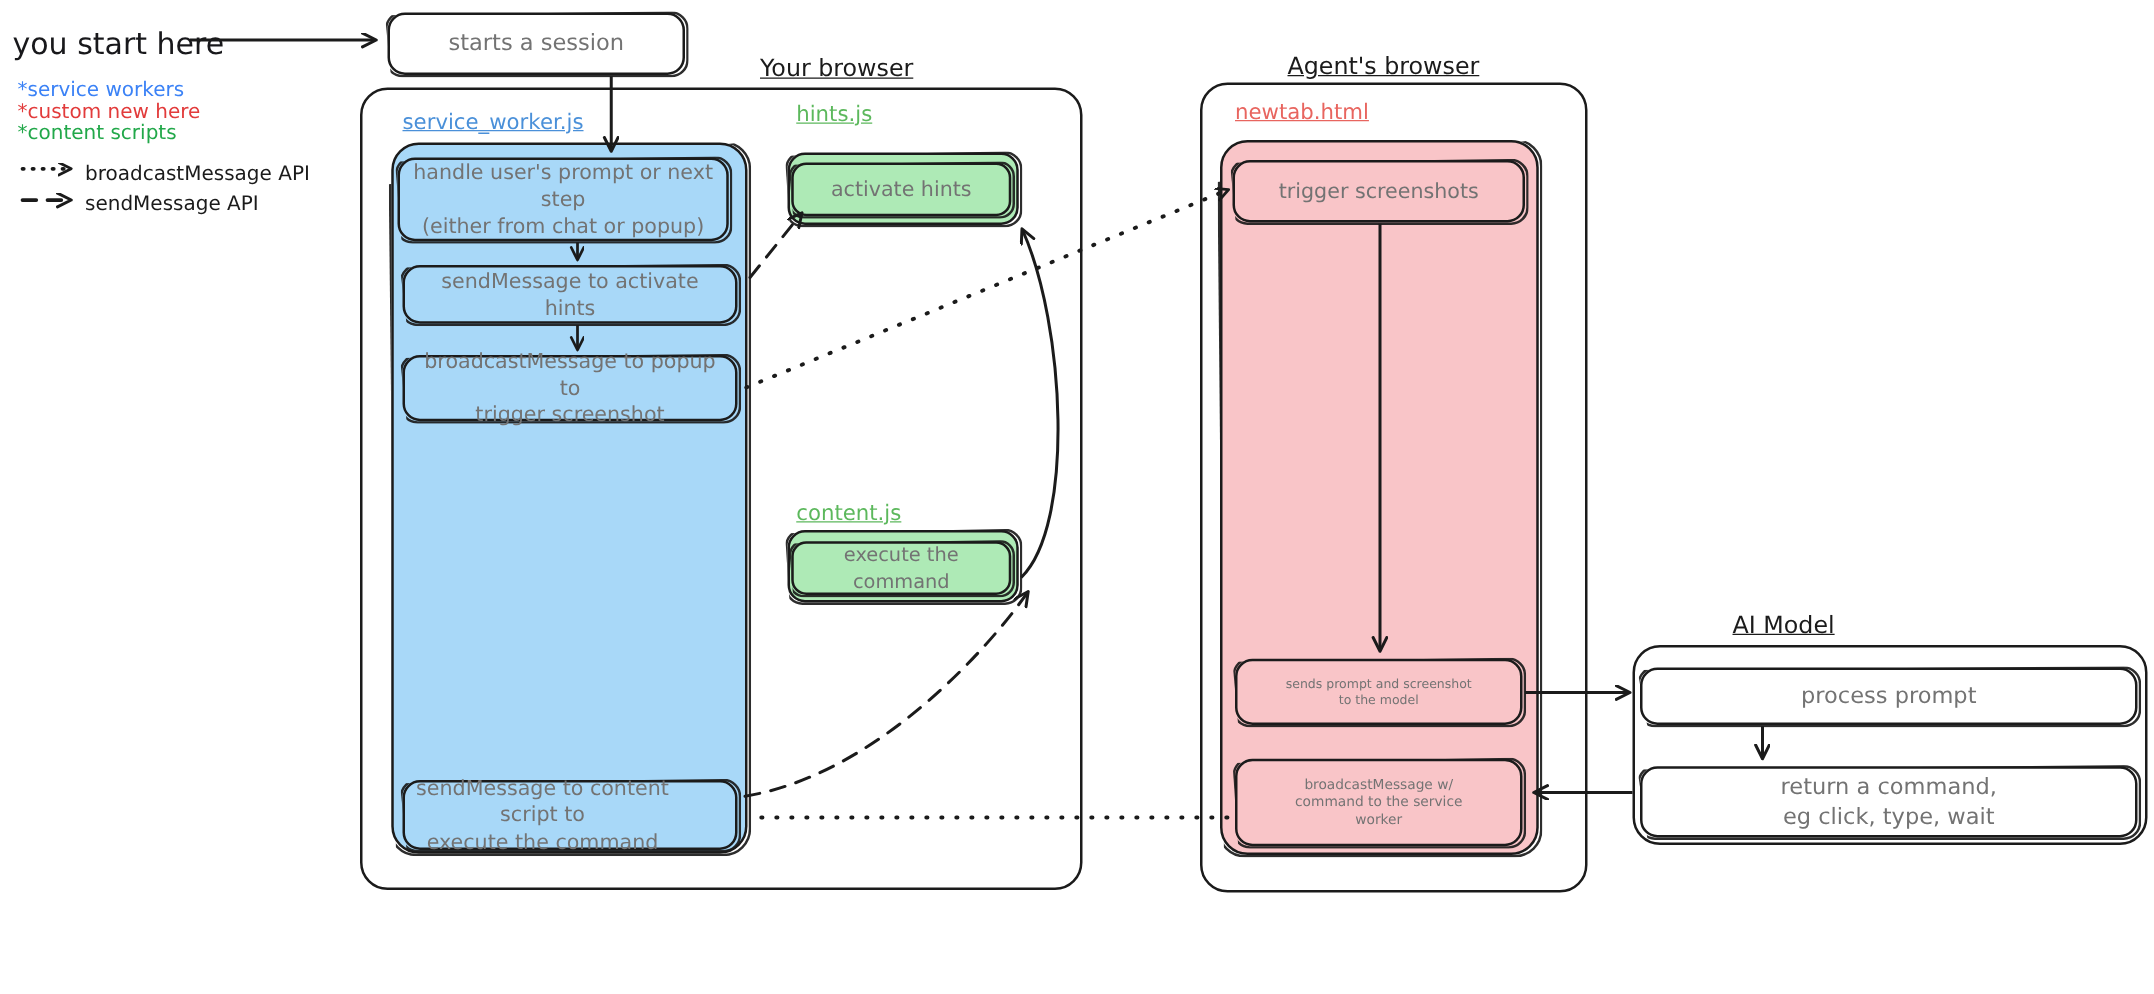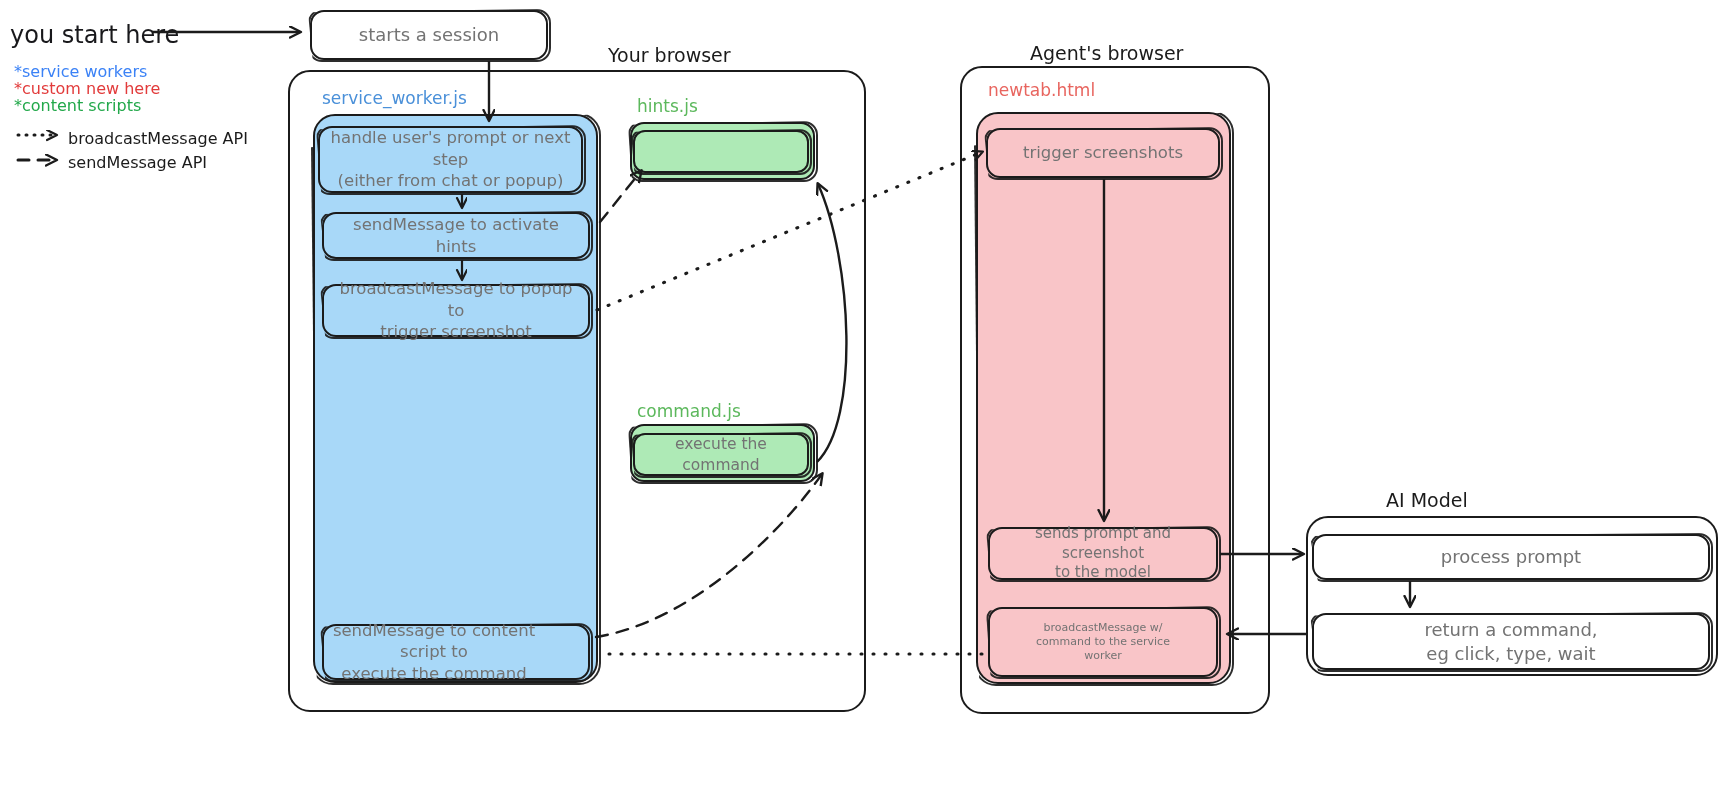--- a/index.html
+++ b/index.html
@@ -31,21 +31,21 @@
     border:2.2px solid #1b1b1b;border-radius:inherit;pointer-events:none;
     clip-path:polygon(0 6%,100% 0,100% 100%,2% 100%);
     opacity:.92;
   }
 
   .fill-blue{background:#a8d8f8;}
   .fill-green{background:#aeeab6;}
   .fill-pink{background:#f9c5c8;}
   .fill-white{background:#ffffff;}
 
-  .label{position:absolute;font-size:17px;}
+  .label{position:absolute;font-size:17px;text-decoration:underline;}
   .lbl-blue{color:#4a90d9;}
   .lbl-green{color:#5cb85c;}
   .lbl-pink{color:#e8655f;}
   .lbl-black{color:#1b1b1b;}
 
   .node-text{
     position:absolute;display:flex;align-items:center;justify-content:center;
     text-align:center;font-size:16.5px;color:#737373;line-height:1.3;
     padding:0 10px;box-sizing:border-box;
   }
@@ -83,40 +83,41 @@
   <div class="node-text" style="left: 322px; top: 212px; width: 268px; height: 47px; white-space: pre-line;">sendMessage to activate hints</div>
 
   <div class="hbox r1 fill-blue sketch" style="left:322px;top:284px;width:268px;height:53px;"></div>
   <div class="node-text" style="left: 322px; top: 284px; width: 268px; height: 53px; white-space: pre-line;">broadcastMessage to popup to
 trigger screenshot</div>
 
   <div class="hbox r1 fill-blue sketch" style="left:322px;top:624px;width:268px;height:56px;"></div>
   <div class="node-text" style="left: 322px; top: 624px; width: 224px; height: 56px; white-space: pre-line;">sendMessage to content script to
 execute the command</div>
 
-  <div class="label lbl-green" style="left:637px;top:96px;">hints.js</div>
+  <div class="label lbl-green" style="left:637px;top:82px;">hints.js</div>
 
   <div class="hbox r1 fill-green sketch" style="left:630px;top:122px;width:185px;height:58px;"></div>
   <div class="hbox r2 fill-green sketch" style="left:633px;top:130px;width:176px;height:43px;"></div>
+  <div class="node-text" style="left: 633px; top: 130px; width: 176px; height: 43px; white-space: pre-line;">activate hints</div>
 
-  <div class="label lbl-green" style="left:637px;top:401px;">command.js</div>
+  <div class="label lbl-green" style="left:637px;top:401px;">content.js</div>
 
   <div class="hbox r1 fill-green sketch" style="left:630px;top:424px;width:185px;height:58px;"></div>
   <div class="hbox r2 fill-green sketch" style="left:633px;top:433px;width:176px;height:43px;"></div>
   <div class="node-text" style="left: 633px; top: 433px; width: 176px; height: 43px; font-size: 15.5px; white-space: pre-line;">execute the command</div>
 
   <div class="label lbl-pink" style="left:988px;top:80px;">newtab.html</div>
 
   <div class="hbox big fill-pink sketch" style="left:976px;top:112px;width:255px;height:572px;"></div>
 
   <div class="hbox r1 fill-pink sketch" style="left:986px;top:128px;width:234px;height:50px;"></div>
   <div class="node-text" style="left: 986px; top: 128px; width: 234px; height: 50px; white-space: pre-line;">trigger screenshots</div>
 
   <div class="hbox r1 fill-pink sketch" style="left:988px;top:527px;width:230px;height:53px;"></div>
-  <div class="node-text" style="left: 988px; top: 527px; width: 230px; height: 53px; font-size: 15px; white-space: pre-line;">sends prompt and screenshot
+  <div class="node-text" style="left: 988px; top: 527px; width: 230px; height: 53px; font-size: 10px; white-space: pre-line;">sends prompt and screenshot
 to the model</div>
 
   <div class="hbox r1 fill-pink sketch" style="left:988px;top:607px;width:230px;height:70px;"></div>
   <div class="node-text" style="left: 988px; top: 607px; width: 230px; height: 70px; font-size: 11px; white-space: pre-line;">broadcastMessage w/
 command to the service
 worker</div>
 
   <div class="hbox r1 fill-white sketch" style="left:1312px;top:534px;width:398px;height:46px;"></div>
   <div class="node-text" style="left: 1312px; top: 534px; width: 398px; height: 46px; font-size: 18px; white-space: pre-line;">process prompt</div>
 

